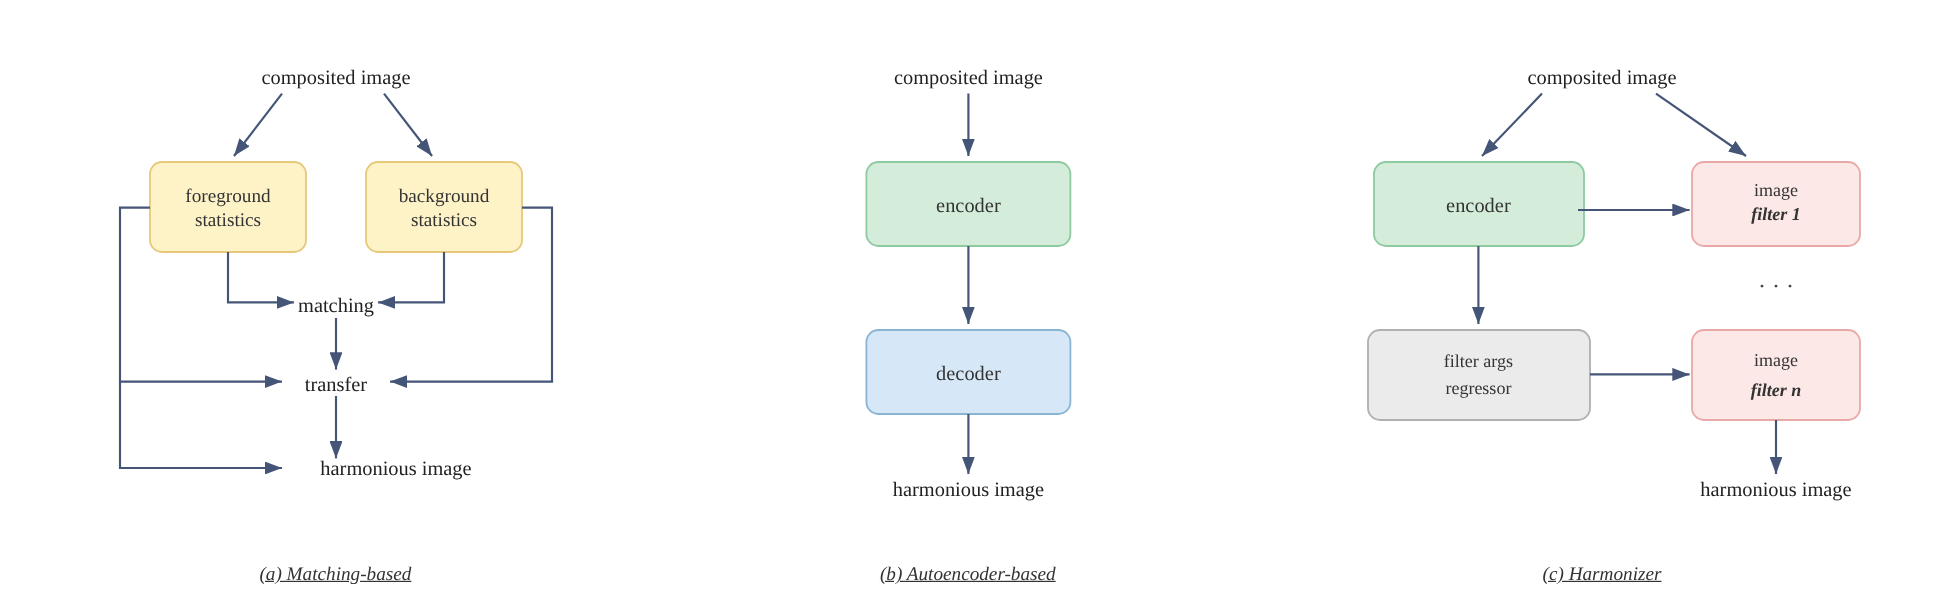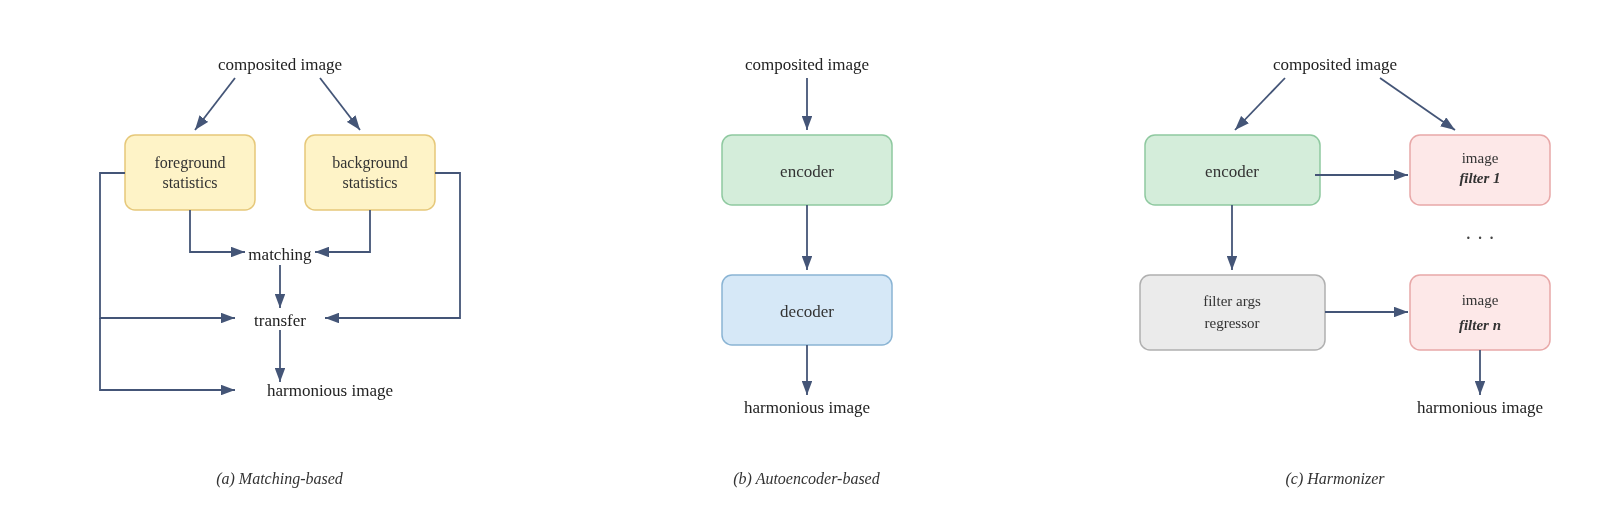--- a/index.html
+++ b/index.html
@@ -29,20 +29,21 @@
       flex: 1;
       padding: 10px 20px;
       position: relative;
     }
     .diagram-caption {
       text-align: center;
       font-size: 16px;
       color: #333;
       margin-top: 10px;
       font-style: italic;
+      text-decoration: underline;
     }
     
     svg text {
       font-family: 'Georgia', serif;
     }
   </style>
 </head>
 <body>
 
 <div class="diagrams-container">

